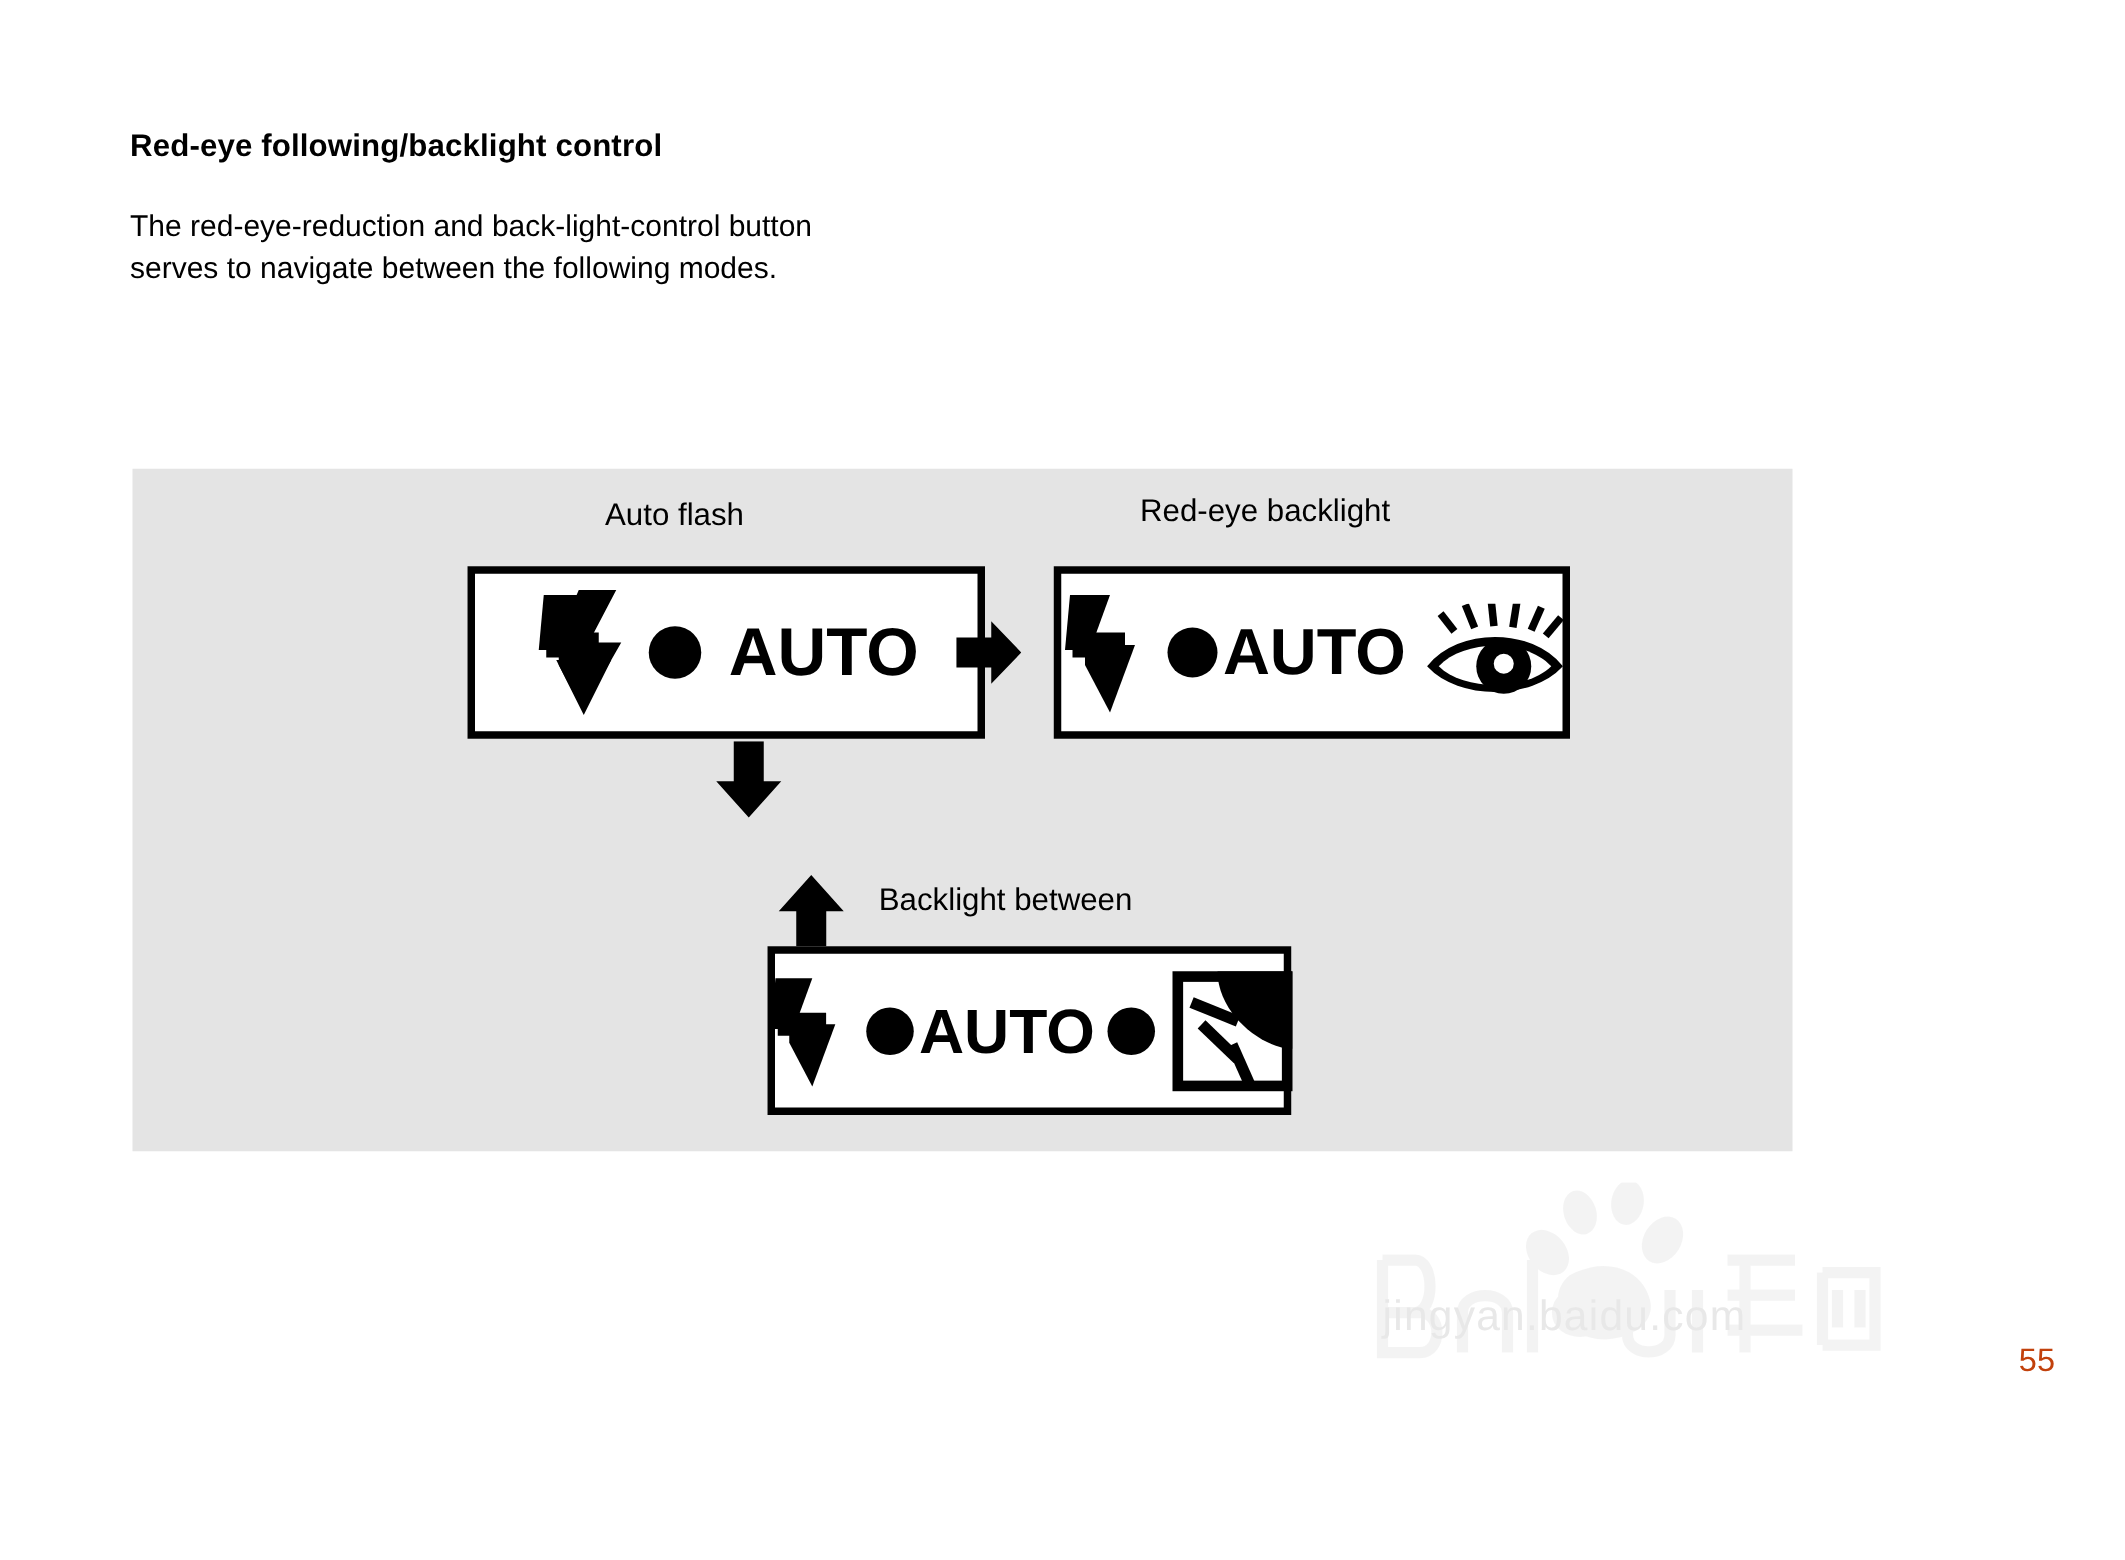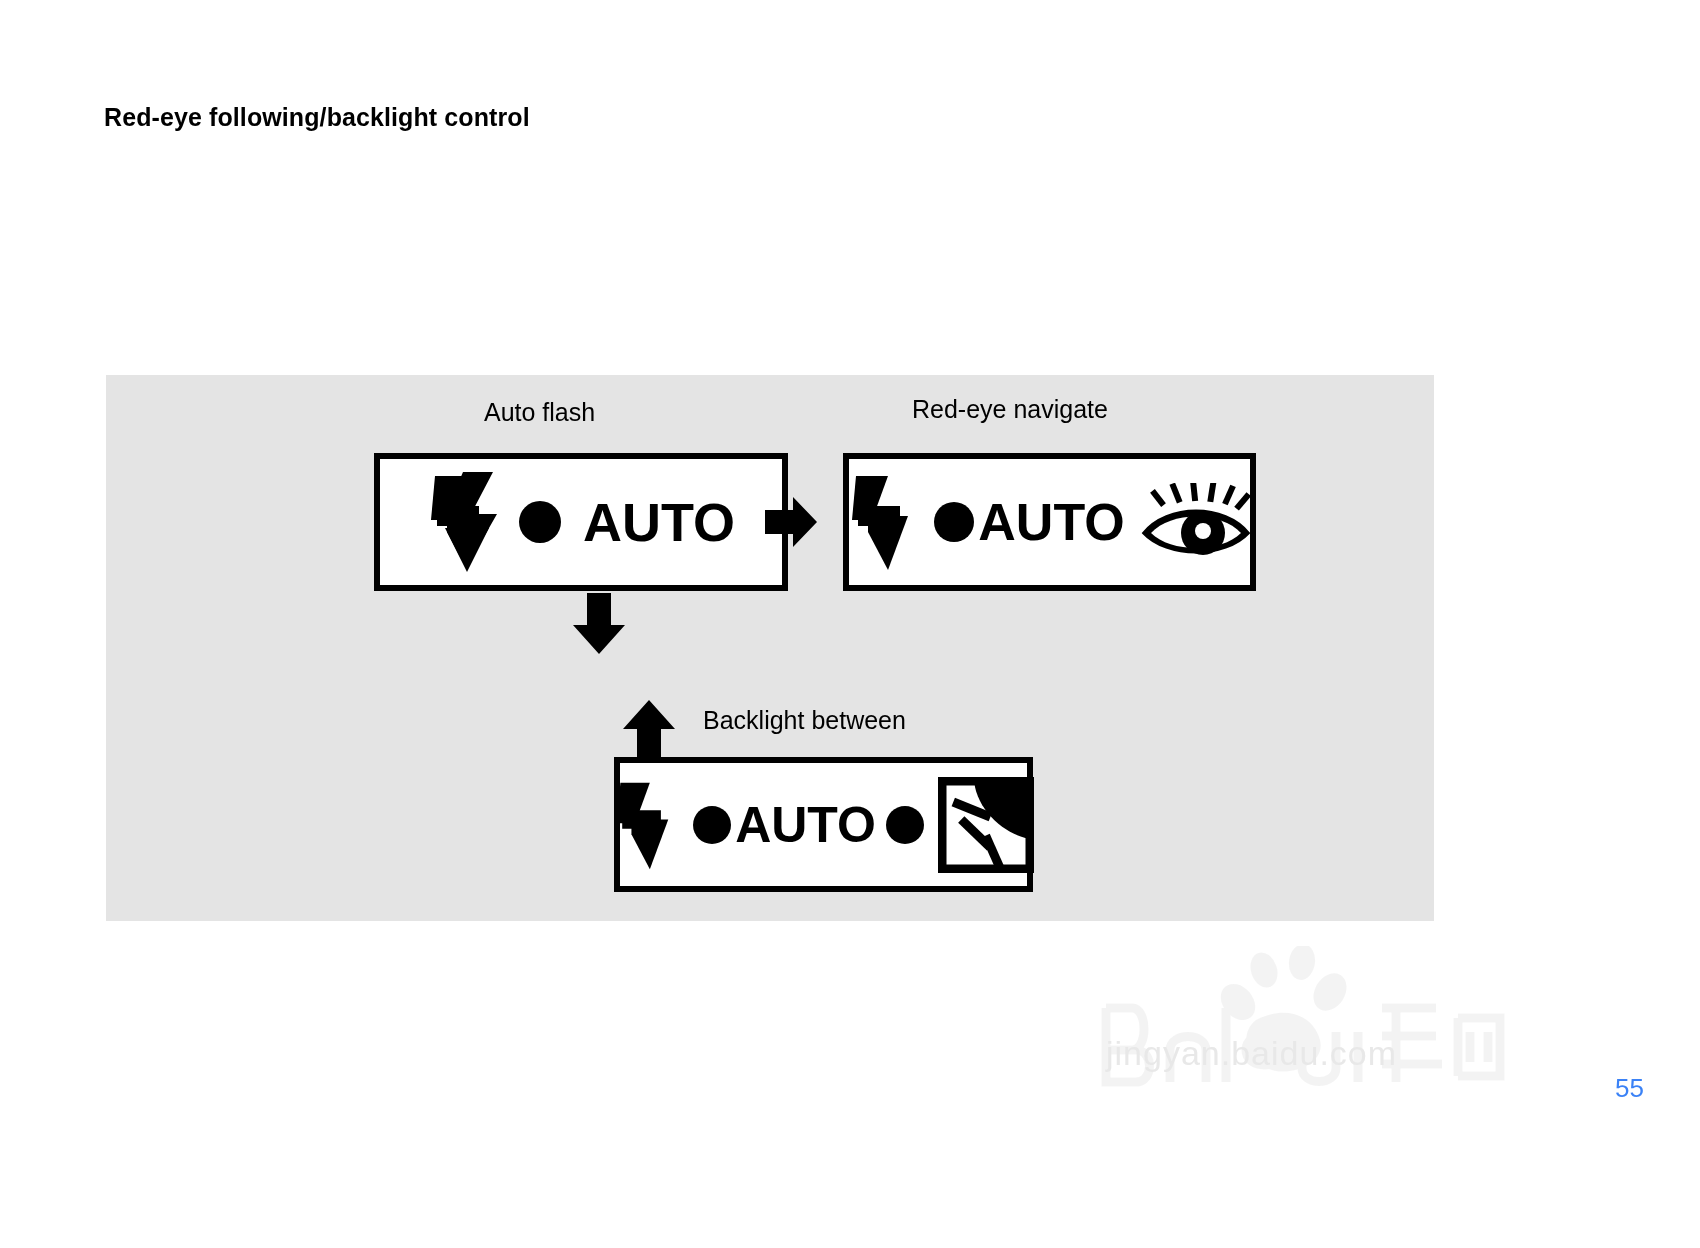--- a/index.html
+++ b/index.html
@@ -89,36 +89,38 @@
   }
   .wm-text{
     position:absolute;left:1106px;top:1034px;
     font-size:34px;color:#e8e8e8;
     letter-spacing:1px;
     white-space:nowrap;
   }
 
   .pagenum{
     position:absolute;right:56px;top:1073px;
-    font-size:26px;color:#3b82f6;
+    font-size:26px;color:#c2410c;
   }
 </style>
 </head>
 <body>
 
 <div class="page">
 
   <div class="heading">Red-eye following/backlight control</div>
 
+  <div class="intro">The red-eye-reduction and back-light-control button
+serves to navigate between the following modes.</div>
 
   <div class="panel">
 
     <div class="label lbl-autoflash">Auto flash</div>
 
-    <div class="label lbl-redeye">Red-eye navigate</div>
+    <div class="label lbl-redeye">Red-eye backlight</div>
 
     <div class="label lbl-backlight">Backlight between</div>
 
     <div class="modebox box-auto">
       <div class="row">
         <svg class="bolt" width="76" height="104" viewBox="0 0 76 104">
           <path d="M36 2 L66 2 L44 44 L70 44 L54 72 L32 72 L44 44 L18 44 Z" fill="#000"></path>
           <path d="M10 36 L52 36 L52 56 L10 56 Z" fill="#000"></path>
           <path d="M22 58 L62 58 L40 102 L18 58 Z" fill="#000"></path>
           <path d="M8 6 L40 6 L24 50 L4 50 Z" fill="#000"></path>

